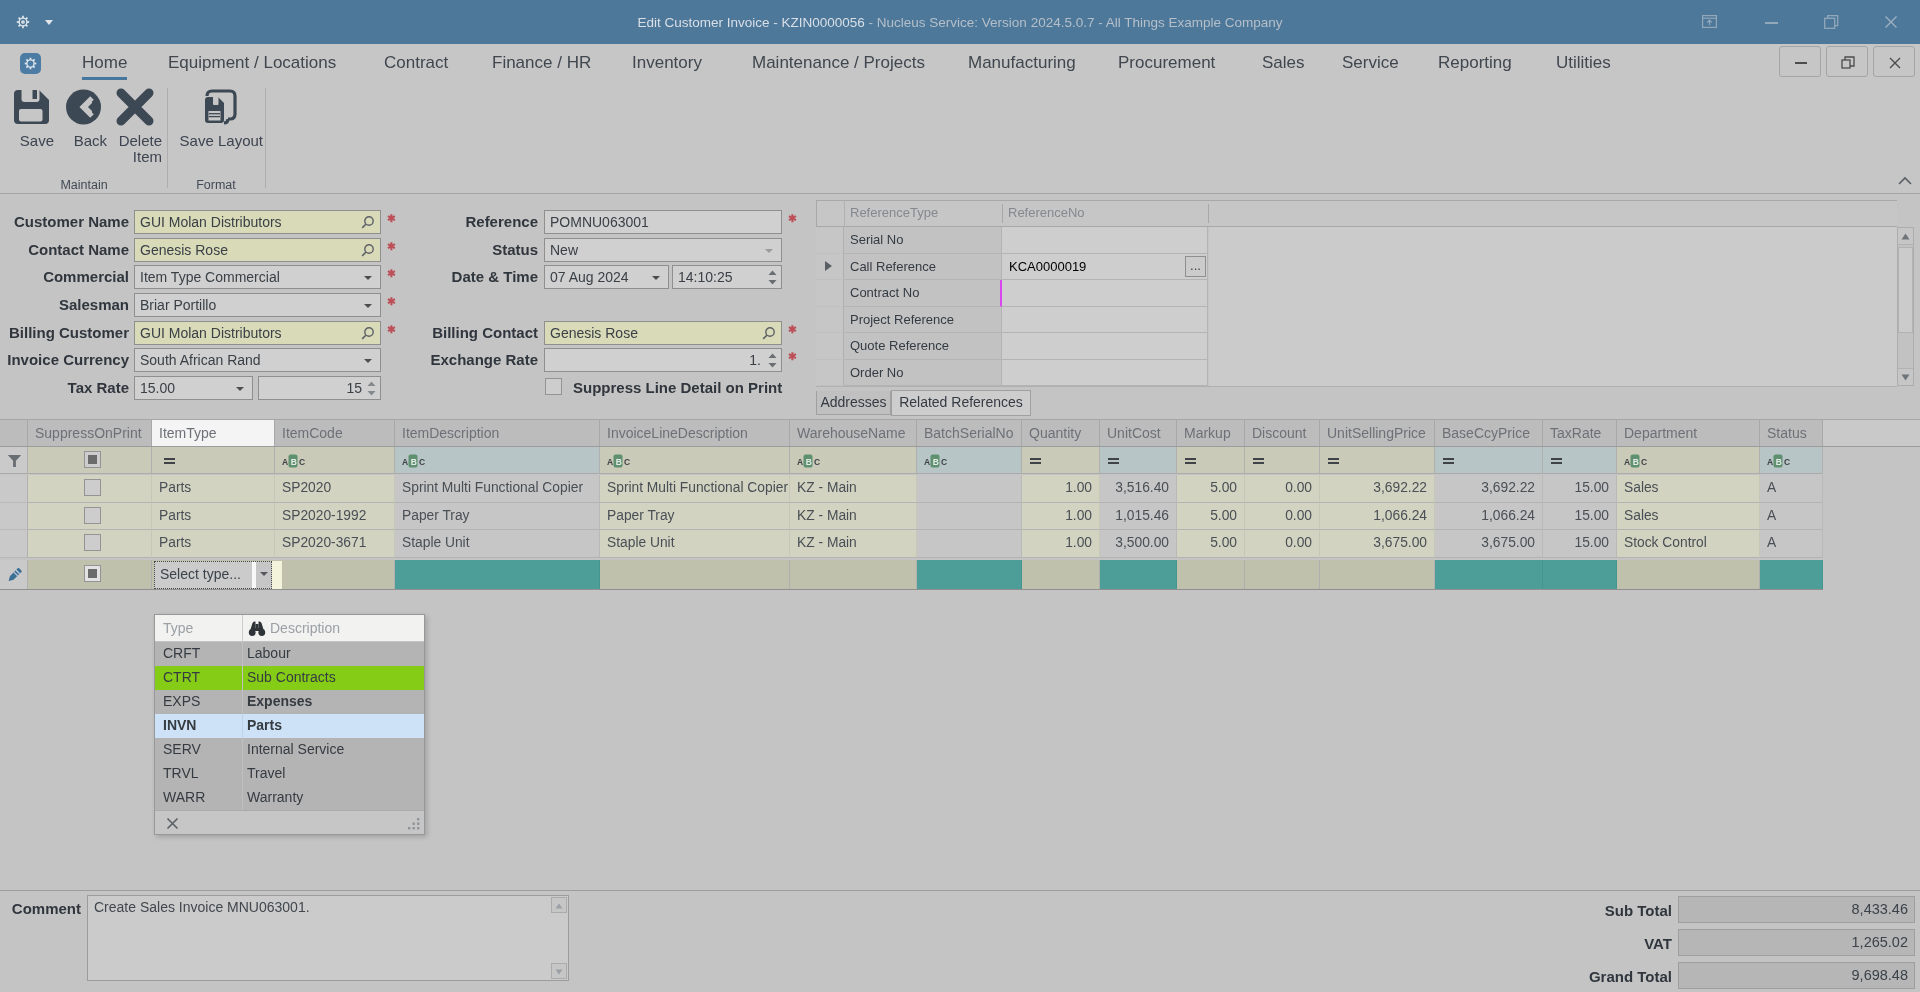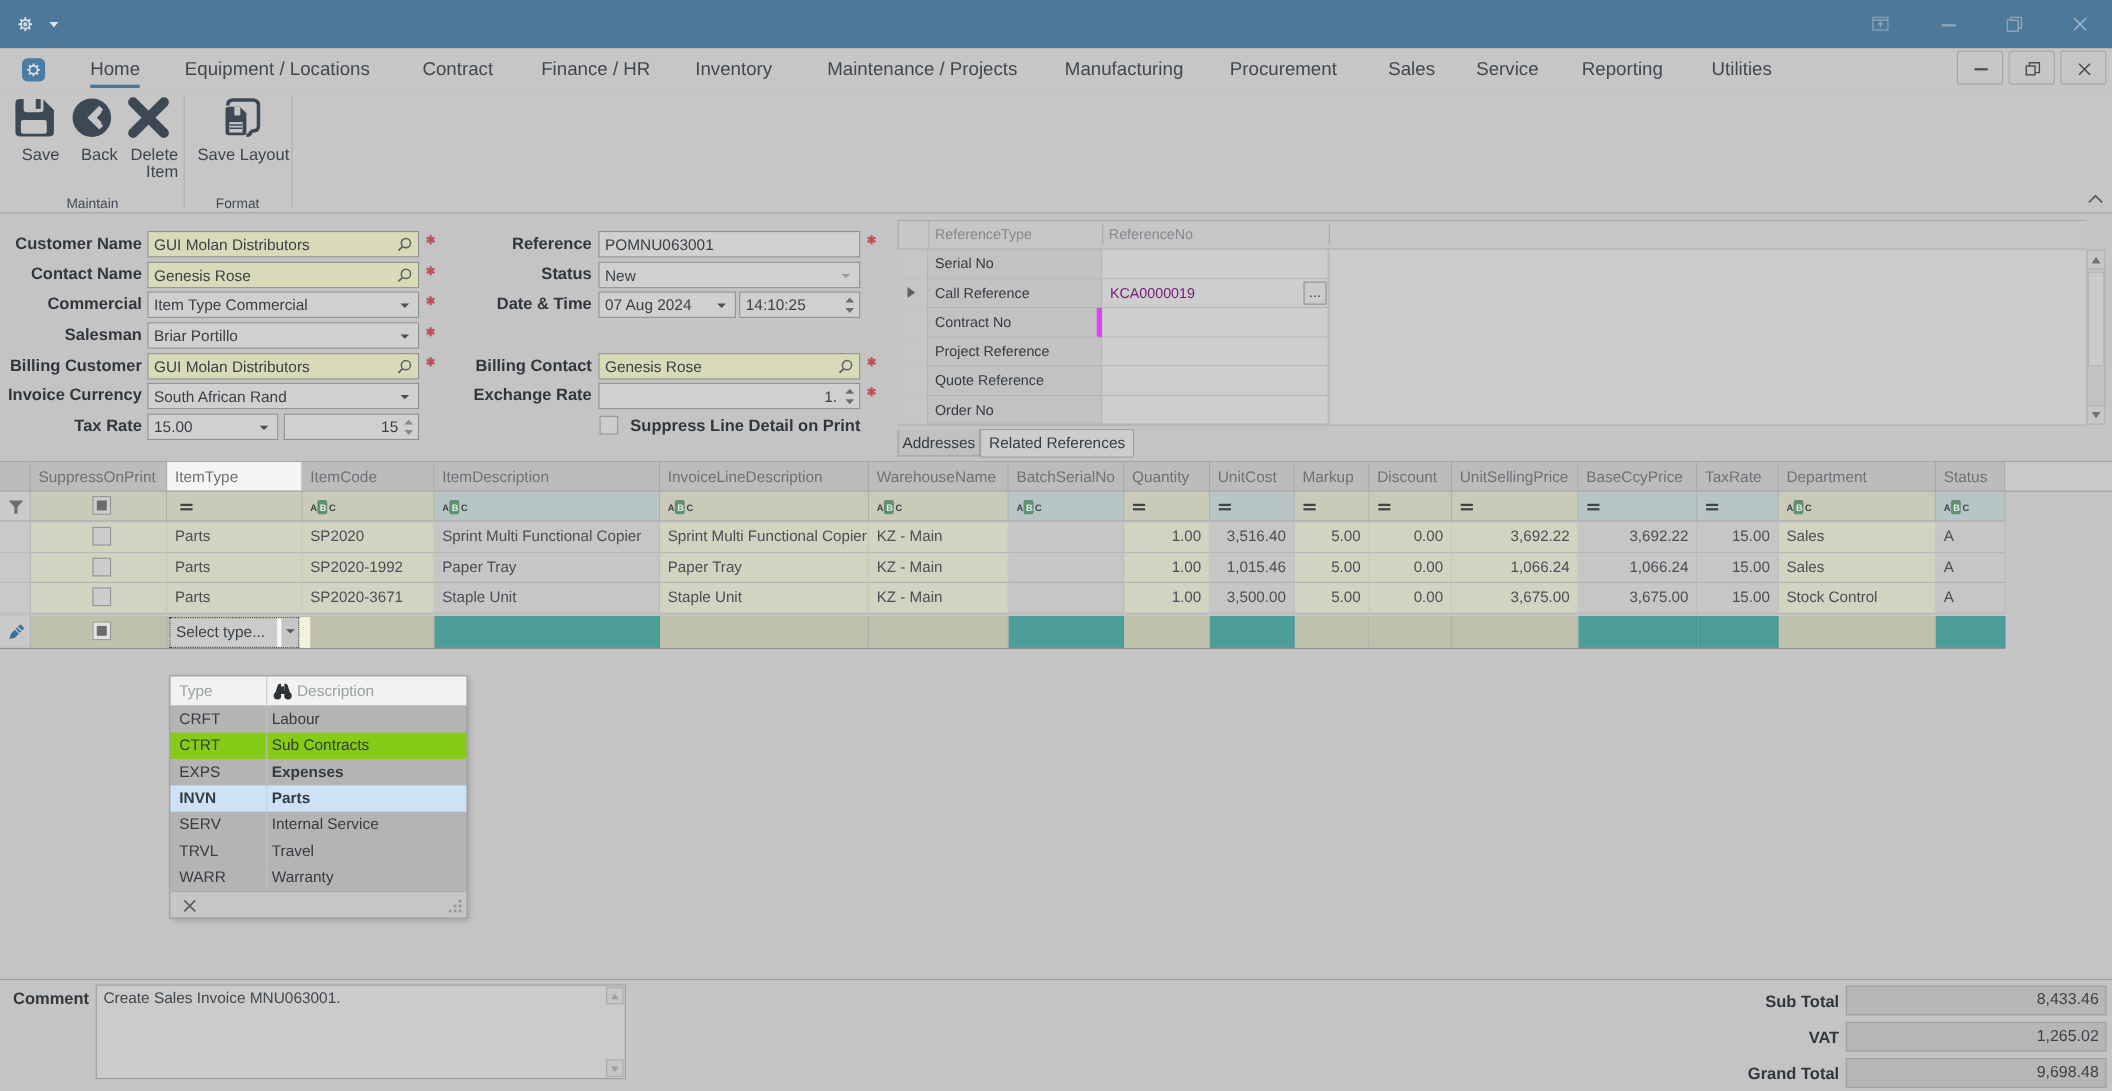--- a/index.html
+++ b/index.html
@@ -30,20 +30,21 @@
 .num { text-align:right; }
 .ecell { position:absolute; height:29px; background:#bfc1ad; border-right:1px solid #b0b0b0; }
 .ecell.ro { background:#4d9e98; border-right:1px solid #459690; }
 .cbx { position:absolute; width:17px; height:17px; border:1px solid #949494; background:#cdcdcd; }
 .cbx .inner { position:absolute; left:3px; top:3px; width:9px; height:9px; background:#6b6b6b; }
 .totfield { position:absolute; left:1678px; width:237px; height:27px; background:#b6b6b6; border:1px solid #9e9e9e; font-size:14.5px; color:#3c424a; text-align:right; line-height:25px; padding-right:6px; }
 </style>
 </head>
 <body>
 <div id="titlebar">
+  <div id="titletext"><b>Edit Customer Invoice - KZIN0000056</b> - Nucleus Service: Version 2024.5.0.7 - All Things Example Company</div>
   <svg class="abs" style="left:16px;top:15px" width="14" height="14" viewBox="0 0 18 18">
     <g fill="none" stroke="#dfe6ec" stroke-width="1.8">
       <circle cx="9" cy="9" r="5"></circle>
         <circle cx="9" cy="9" r="1.5"></circle>
     </g>
     <g stroke="#dfe6ec" stroke-width="2.2">
       <line x1="9" y1="1" x2="9" y2="4"></line>
         <line x1="9" y1="14" x2="9" y2="17"></line>
       <line x1="1" y1="9" x2="4" y2="9"></line>
         <line x1="14" y1="9" x2="17" y2="9"></line>
@@ -212,23 +213,23 @@
     <div class="abs" style="left:28px;top:0;width:1px;height:27px;background:#b0b0b0;"></div>
     <div class="abs" style="left:186px;top:4px;width:1px;height:19px;background:#a8a8a8;"></div>
     <div class="abs" style="left:392px;top:4px;width:1px;height:19px;background:#a8a8a8;"></div>
     <div class="abs" style="left:34px;top:5px;font-size:13px;color:#84898f;">ReferenceType</div>
     <div class="abs" style="left:192px;top:5px;font-size:13px;color:#84898f;">ReferenceNo</div>
     <div class="abs" style="left:0;top:27.0px;width:28px;height:26.5px;background:#c6c6c6;border-right:1px solid #b0b0b0;border-bottom:1px solid #c0c0c0;"></div>
     <div class="abs" style="left:28px;top:27.0px;width:158px;height:26.5px;background:#c2c2c2;border-right:1px solid #b4b4b4;border-bottom:1px solid #b4b4b4;font-size:13px;color:#343b43;line-height:26px;padding-left:6px;">Serial No</div>
     <div class="abs" style="left:186px;top:27.0px;width:206px;height:26.5px;background:#cecece;border-right:1px solid #b4b4b4;border-bottom:1px solid #b4b4b4;font-size:13px;color:#343b43;line-height:26px;padding-left:7px;"></div>
     <div class="abs" style="left:0;top:53.5px;width:28px;height:26.5px;background:#c6c6c6;border-right:1px solid #b0b0b0;border-bottom:1px solid #c0c0c0;"></div>
     <div class="abs" style="left:28px;top:53.5px;width:158px;height:26.5px;background:#c2c2c2;border-right:1px solid #b4b4b4;border-bottom:1px solid #b4b4b4;font-size:13px;color:#343b43;line-height:26px;padding-left:6px;">Call Reference</div>
-    <div class="abs" style="left:186px;top:53.5px;width:206px;height:26.5px;background:#cecece;border-right:1px solid #b4b4b4;border-bottom:1px solid #b4b4b4;font-size:13px;color:#701a75;line-height:26px;padding-left:7px;">KCA0000019</div>
+    <div class="abs" style="left:186px;top:53.5px;width:206px;height:26.5px;background:#cecece;border-right:1px solid #b4b4b4;border-bottom:1px solid #b4b4b4;font-size:13px;color:#000000;line-height:26px;padding-left:7px;">KCA0000019</div>
     <div class="abs" style="left:0;top:80.0px;width:28px;height:26.5px;background:#c6c6c6;border-right:1px solid #b0b0b0;border-bottom:1px solid #c0c0c0;"></div>
-    <div class="abs" style="left:28px;top:80.0px;width:158px;height:26.5px;background:#c2c2c2;border-right:5px solid #d946ef;border-bottom:1px solid #b4b4b4;font-size:13px;color:#343b43;line-height:26px;padding-left:6px;">Contract No</div>
+    <div class="abs" style="left:28px;top:80.0px;width:158px;height:26.5px;background:#c2c2c2;border-right:2px solid #d946ef;border-bottom:1px solid #b4b4b4;font-size:13px;color:#343b43;line-height:26px;padding-left:6px;">Contract No</div>
     <div class="abs" style="left:186px;top:80.0px;width:206px;height:26.5px;background:#cecece;border-right:1px solid #b4b4b4;border-bottom:1px solid #b4b4b4;font-size:13px;color:#343b43;line-height:26px;padding-left:7px;"></div>
     <div class="abs" style="left:0;top:106.5px;width:28px;height:26.5px;background:#c6c6c6;border-right:1px solid #b0b0b0;border-bottom:1px solid #c0c0c0;"></div>
     <div class="abs" style="left:28px;top:106.5px;width:158px;height:26.5px;background:#c2c2c2;border-right:1px solid #b4b4b4;border-bottom:1px solid #b4b4b4;font-size:13px;color:#343b43;line-height:26px;padding-left:6px;">Project Reference</div>
     <div class="abs" style="left:186px;top:106.5px;width:206px;height:26.5px;background:#cecece;border-right:1px solid #b4b4b4;border-bottom:1px solid #b4b4b4;font-size:13px;color:#343b43;line-height:26px;padding-left:7px;"></div>
     <div class="abs" style="left:0;top:133.0px;width:28px;height:26.5px;background:#c6c6c6;border-right:1px solid #b0b0b0;border-bottom:1px solid #c0c0c0;"></div>
     <div class="abs" style="left:28px;top:133.0px;width:158px;height:26.5px;background:#c2c2c2;border-right:1px solid #b4b4b4;border-bottom:1px solid #b4b4b4;font-size:13px;color:#343b43;line-height:26px;padding-left:6px;">Quote Reference</div>
     <div class="abs" style="left:186px;top:133.0px;width:206px;height:26.5px;background:#cecece;border-right:1px solid #b4b4b4;border-bottom:1px solid #b4b4b4;font-size:13px;color:#343b43;line-height:26px;padding-left:7px;"></div>
     <div class="abs" style="left:0;top:159.5px;width:28px;height:26.5px;background:#c6c6c6;border-right:1px solid #b0b0b0;border-bottom:1px solid #c0c0c0;"></div>
     <div class="abs" style="left:28px;top:159.5px;width:158px;height:26.5px;background:#c2c2c2;border-right:1px solid #b4b4b4;border-bottom:1px solid #b4b4b4;font-size:13px;color:#343b43;line-height:26px;padding-left:6px;">Order No</div>
     <div class="abs" style="left:186px;top:159.5px;width:206px;height:26.5px;background:#cecece;border-right:1px solid #b4b4b4;border-bottom:1px solid #b4b4b4;font-size:13px;color:#343b43;line-height:26px;padding-left:7px;"></div>

